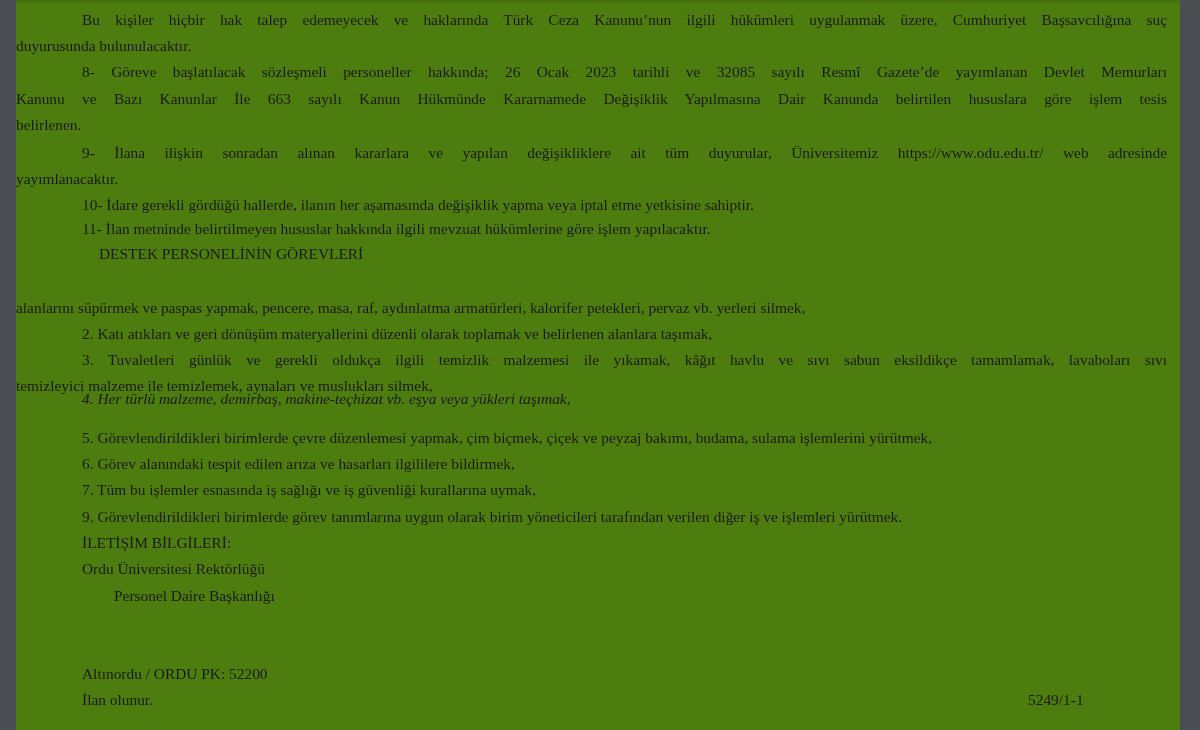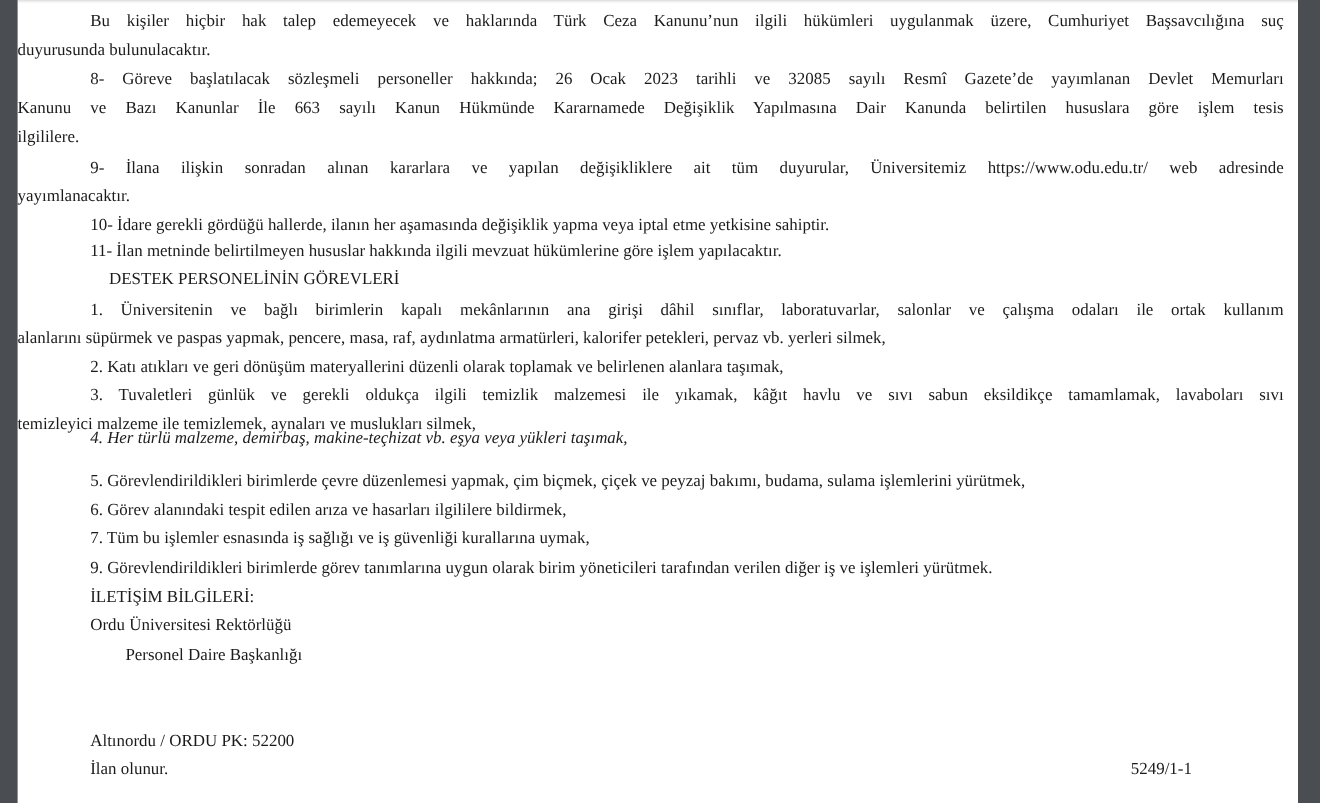--- a/index.html
+++ b/index.html
@@ -5,52 +5,51 @@
   html, body { margin:0; padding:0; }
   body {
     width:1200px; height:730px; overflow:hidden; position:relative;
     background:#4a4d52;
     font-family:"Liberation Serif", "DejaVu Serif", serif;
   }
   .left-strip { position:absolute; left:0; top:0; width:16px; height:730px; background:#4a4d52; }
   .right-strip { position:absolute; left:1180px; top:0; width:20px; height:730px; background:#4a4d52; }
   .page {
     position:absolute; left:16px; top:0; width:1164px; height:730px;
-    background:#ffffff;
+    background:#4d7c0f;
     box-shadow: inset 0 4px 3px -3px rgba(0,0,0,0.18);
   }
   .line {
     position:absolute; font-size:15.4px; color:#1b1b1b; white-space:nowrap;
     line-height:18px;
   }
   .just { text-align:justify; text-align-last:justify; }
 </style>
 </head>
 <body>
 
 <div class="left-strip"></div>
 
 <div class="page">
 
   <div class="line just" style="left:66px; top:11px; width:1085px;">Bu kişiler hiçbir hak talep edemeyecek ve haklarında Türk Ceza Kanunu’nun ilgili hükümleri uygulanmak üzere, Cumhuriyet Başsavcılığına suç</div>
   <div class="line" style="left:0px; top:37px;">duyurusunda bulunulacaktır.</div>
 
   <div class="line just" style="left:66px; top:63px; width:1085px;">8- Göreve başlatılacak sözleşmeli personeller hakkında; 26 Ocak 2023 tarihli ve 32085 sayılı Resmî Gazete’de yayımlanan Devlet Memurları</div>
   <div class="line just" style="left:0px; top:90px; width:1151px;">Kanunu ve Bazı Kanunlar İle 663 sayılı Kanun Hükmünde Kararnamede Değişiklik Yapılmasına Dair Kanunda belirtilen hususlara göre işlem tesis</div>
-  <div class="line" style="left:0px; top:116px;">ilgililere.</div>
+  <div class="line" style="left:0px; top:116px;">belirlenen.</div>
 
   <div class="line just" style="left:66px; top:144px; width:1085px;">9- İlana ilişkin sonradan alınan kararlara ve yapılan değişikliklere ait tüm duyurular, Üniversitemiz https://www.odu.edu.tr/ web adresinde</div>
   <div class="line" style="left:0px; top:170px;">yayımlanacaktır.</div>
 
   <div class="line" style="left:66px; top:196px;">10- İdare gerekli gördüğü hallerde, ilanın her aşamasında değişiklik yapma veya iptal etme yetkisine sahiptir.</div>
   <div class="line" style="left:66px; top:220px;">11- İlan metninde belirtilmeyen hususlar hakkında ilgili mevzuat hükümlerine göre işlem yapılacaktır.</div>
 
   <div class="line" style="left:66px; top:245px;margin-left:17px;">DESTEK PERSONELİNİN GÖREVLERİ</div>
 
-  <div class="line just" style="left:66px; top:273px; width:1085px;">1. Üniversitenin ve bağlı birimlerin kapalı mekânlarının ana girişi dâhil sınıflar, laboratuvarlar, salonlar ve çalışma odaları ile ortak kullanım</div>
   <div class="line" style="left:0px; top:299px;">alanlarını süpürmek ve paspas yapmak, pencere, masa, raf, aydınlatma armatürleri, kalorifer petekleri, pervaz vb. yerleri silmek,</div>
 
   <div class="line" style="left:66px; top:325px;text-align:right;">2. Katı atıkları ve geri dönüşüm materyallerini düzenli olarak toplamak ve belirlenen alanlara taşımak,</div>
 
   <div class="line just" style="left:66px; top:351px; width:1085px;">3. Tuvaletleri günlük ve gerekli oldukça ilgili temizlik malzemesi ile yıkamak, kâğıt havlu ve sıvı sabun eksildikçe tamamlamak, lavaboları sıvı</div>
   <div class="line" style="left:0px; top:377px;">temizleyici malzeme ile temizlemek, aynaları ve muslukları silmek,</div>
 
   <div class="line" style="left:66px; top:390px;font-style:italic;">4. Her türlü malzeme, demirbaş, makine-teçhizat vb. eşya veya yükleri taşımak,</div>
   <div class="line" style="left:66px; top:429px;">5. Görevlendirildikleri birimlerde çevre düzenlemesi yapmak, çim biçmek, çiçek ve peyzaj bakımı, budama, sulama işlemlerini yürütmek,</div>
   <div class="line" style="left:66px; top:455px;">6. Görev alanındaki tespit edilen arıza ve hasarları ilgililere bildirmek,</div>

